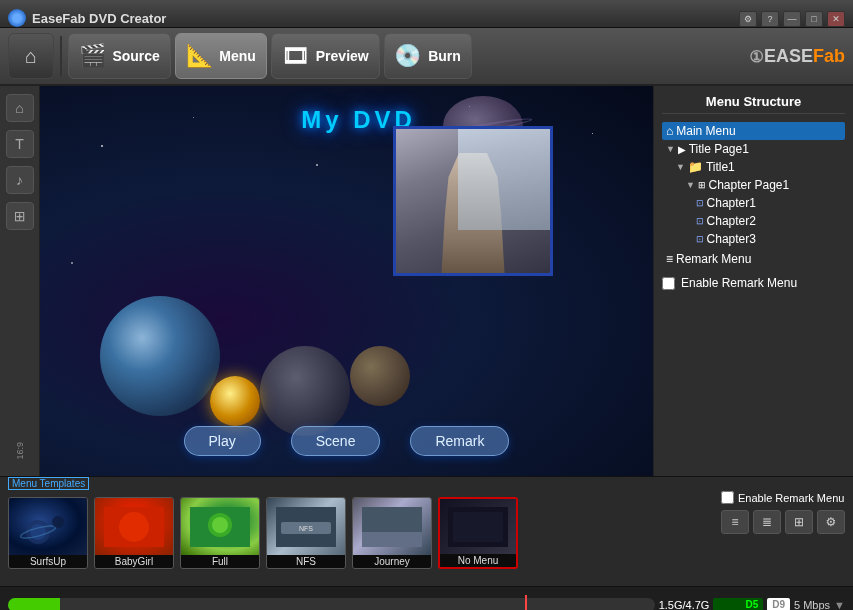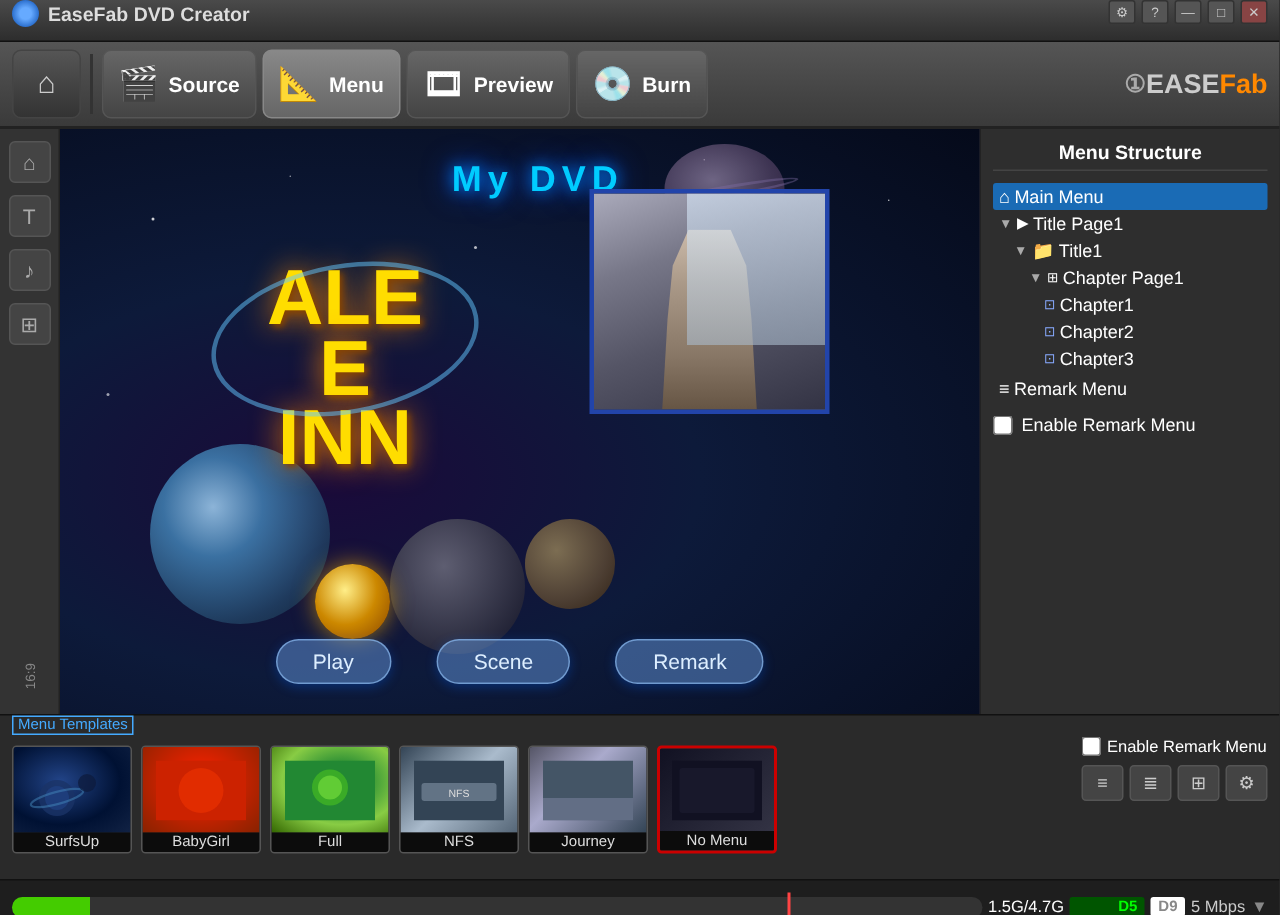--- a/index.html
+++ b/index.html
@@ -10,21 +10,21 @@
       font-family: Arial, sans-serif;
       font-size: 12px;
       color: #fff;
       overflow: hidden;
     }
     
     #title-bar {
       background: linear-gradient(to bottom, #4a4a4a, #2d2d2d);
       height: 28px;
       display: flex;
-      align-items: flex-start;
+      align-items: flex-end;
       justify-content: space-between;
       padding: 0 8px;
       border-bottom: 1px solid #111;
     }
     #title-bar-left {
       display: flex;
       align-items: center;
       gap: 6px;
       font-size: 13px;
       color: #ddd;
@@ -463,27 +463,20 @@
         <div style="position:absolute;top:28px;left:-10px;width:100px;height:8px;border-radius:50%;border:2px solid rgba(180,150,220,0.4);transform:rotate(-10deg);"></div>
       </div>
 
       <div class="planet" style="width:120px;height:120px;left:60px;bottom:60px;background:radial-gradient(ellipse at 35% 35%, #aaddff 0%, #4488bb 30%, #224466 70%, #112233 100%);opacity:0.8;"></div>
 
       <div class="planet" style="width:90px;height:90px;left:220px;bottom:40px;background:radial-gradient(ellipse at 40% 35%, #666677 0%, #333344 60%, #111122 100%);opacity:0.9;"></div>
       <div class="planet" style="width:60px;height:60px;left:310px;bottom:70px;background:radial-gradient(ellipse at 35% 35%, #887755 0%, #554433 60%, #332211 100%);opacity:0.9;"></div>
 
       <div class="planet" style="width:50px;height:50px;left:170px;bottom:50px;background:radial-gradient(ellipse at 40% 35%, #ffee88 0%, #cc8800 50%, #884400 100%);box-shadow:0 0 15px rgba(255,180,0,0.6);"></div>
 
-      <div id="ale-inn">
-        <div class="ale-inn-text">
-          ALE<br>E<br>INN
-        </div>
-
-        <div style="position:absolute;width:180px;height:100px;border:3px solid rgba(100,200,255,0.5);border-radius:50%;top:30px;left:20px;transform:rotate(-10deg);"></div>
-      </div>
 
       <div id="dvd-title">My  DVD</div>
 
       <div id="video-frame">
         <div class="person-figure"></div>
 
         <div style="position:absolute;top:0;right:0;width:60%;height:70%;background:linear-gradient(180deg,#ddeeff 0%,#aabbcc 100%);opacity:0.6;"></div>
       </div>
 
       <div id="dvd-buttons">

